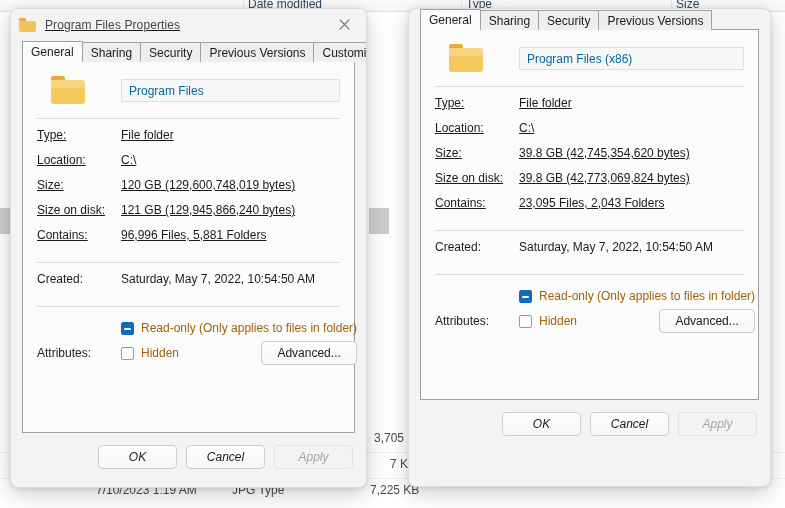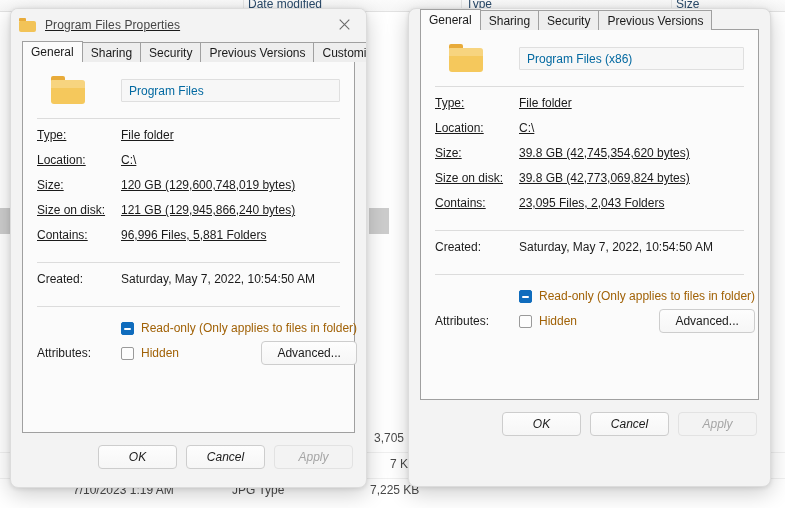--- a/index.html
+++ b/index.html
@@ -368,21 +368,21 @@
   <div class="bg-col-label" style="left:676px; top:-3px;">Size</div>
 
   <div class="bg-scroll-thumb" style="left:0px; top:208px; width:16px; height:26px;"></div>
   <div class="bg-scroll-thumb" style="left:369px; top:208px; width:20px; height:26px;"></div>
 
   <div class="bg-rowline" style="left:0px; top:452px; right:0;"></div>
   <div class="bg-rowline" style="left:0px; top:478px; right:0;"></div>
 
   <div class="bg-cell" style="left:374px; top:431px;">3,705 K</div>
   <div class="bg-cell" style="left:390px; top:457px;">7 K</div>
-  <div class="bg-cell" style="left:73px; top:483px;">7/10/2023 1:19 AM</div>
+  <div class="bg-cell" style="left:96px; top:483px;">7/10/2023 1:19 AM</div>
   <div class="bg-cell" style="left:232px; top:483px;">JPG Type</div>
   <div class="bg-cell" style="left:370px; top:483px;">7,225 KB</div>
 </div>
 
 <div class="dialog" id="dlg-0" style="left:10px; top:8px; width:357px; height:480px;">
 
   <div class="titlebar">
     <span class="title-icon">
       <span class="tab"></span>
         <span class="body"></span>

